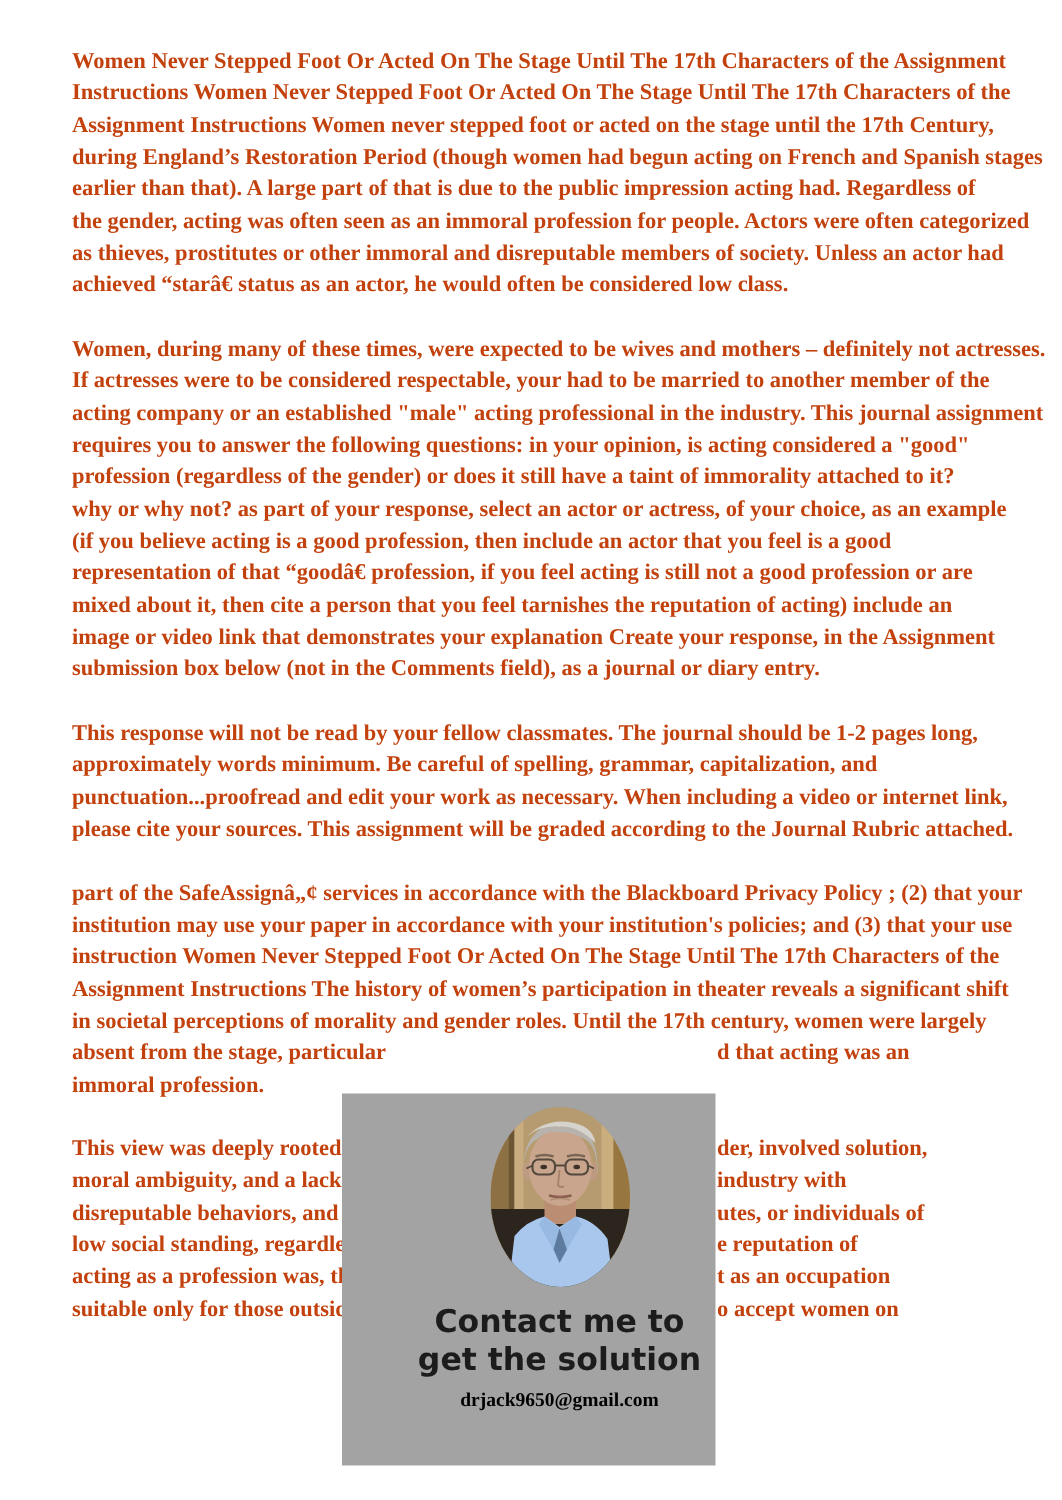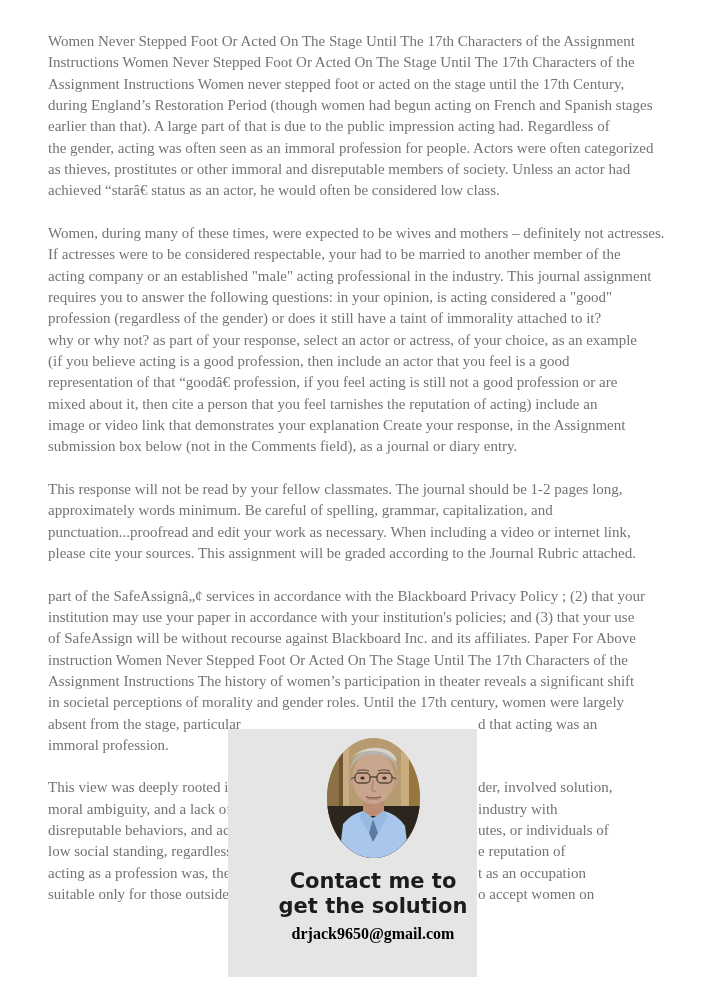--- a/index.html
+++ b/index.html
@@ -40,29 +40,29 @@
     font-size: 21px;
     line-height: 25px;
     color: #1c1c1c;
     text-align: center;
     letter-spacing: 0px;
   }
   .email {
     margin-top: 6px;
     font-family: "Liberation Serif", "DejaVu Serif", serif;
     font-weight: 700;
-    font-size: 16px;
+    font-size: 13px;
     color: #000000;
     white-space: nowrap;
   }
 </style>
 </head>
 <body style="background: rgb(255, 255, 255);">
 
-<div class="doc" style="color: #737373;">
+<div class="doc" style="color: #c2410c; font-weight: bold;">
     <div class="para">
       <div class="line">Women Never Stepped Foot Or Acted On The Stage Until The 17th Characters of the Assignment</div>
       <div class="line">Instructions Women Never Stepped Foot Or Acted On The Stage Until The 17th Characters of the</div>
       <div class="line">Assignment Instructions Women never stepped foot or acted on the stage until the 17th Century,</div>
       <div class="line">during England’s Restoration Period (though women had begun acting on French and Spanish stages</div>
       <div class="line">earlier than that). A large part of that is due to the public impression acting had. Regardless of</div>
       <div class="line">the gender, acting was often seen as an immoral profession for people. Actors were often categorized</div>
       <div class="line">as thieves, prostitutes or other immoral and disreputable members of society. Unless an actor had</div>
       <div class="line">achieved “starâ€ status as an actor, he would often be considered low class.</div>
     </div>
@@ -81,38 +81,37 @@
     </div>
     <div class="para">
       <div class="line">This response will not be read by your fellow classmates. The journal should be 1-2 pages long,</div>
       <div class="line">approximately words minimum. Be careful of spelling, grammar, capitalization, and</div>
       <div class="line">punctuation...proofread and edit your work as necessary. When including a video or internet link,</div>
       <div class="line">please cite your sources. This assignment will be graded according to the Journal Rubric attached.</div>
     </div>
     <div class="para">
       <div class="line">part of the SafeAssignâ„¢ services in accordance with the Blackboard Privacy Policy ; (2) that your</div>
       <div class="line">institution may use your paper in accordance with your institution's policies; and (3) that your use</div>
-      <div class="line">of SafeAssign will be without recourse against Blackboard Inc. and its affiliates. Paper For Above</div>
       <div class="line">instruction Women Never Stepped Foot Or Acted On The Stage Until The 17th Characters of the</div>
       <div class="line">Assignment Instructions The history of women’s participation in theater reveals a significant shift</div>
       <div class="line">in societal perceptions of morality and gender roles. Until the 17th century, women were largely</div>
       <div class="line"><span>absent from the stage, particular</span><span class="frag-right">d that acting was an</span></div>
       <div class="line">immoral profession.</div>
     </div>
     <div class="para">
       <div class="line"><span>This view was deeply rooted in </span><span class="frag-right">der, involved solution,</span></div>
       <div class="line"><span>moral ambiguity, and a lack of p</span><span class="frag-right">industry with</span></div>
       <div class="line"><span>disreputable behaviors, and acto</span><span class="frag-right">utes, or individuals of</span></div>
       <div class="line"><span>low social standing, regardless o</span><span class="frag-right">e reputation of</span></div>
       <div class="line"><span>acting as a profession was, there</span><span class="frag-right">t as an occupation</span></div>
       <div class="line"><span>suitable only for those outside th</span><span class="frag-right">o accept women on</span></div>
     </div>
   </div>
 
-<div class="overlay" style="background: #e5e5e5; padding-left: 41px;">
+<div class="overlay" style="background: #a3a3a3; padding-left: 41px;">
   <div class="photo">
     <svg viewBox="0 0 93 120" xmlns="http://www.w3.org/2000/svg">
       <defs>
         <clipPath id="ovalClip">
             <ellipse cx="46.5" cy="60" rx="46.5" ry="60"></ellipse>
           </clipPath>
       </defs>
       <g clip-path="url(#ovalClip)">
         <rect width="93" height="120" fill="#b59b6f"></rect>
         <rect x="0" width="12" height="120" fill="#8d7144"></rect>

